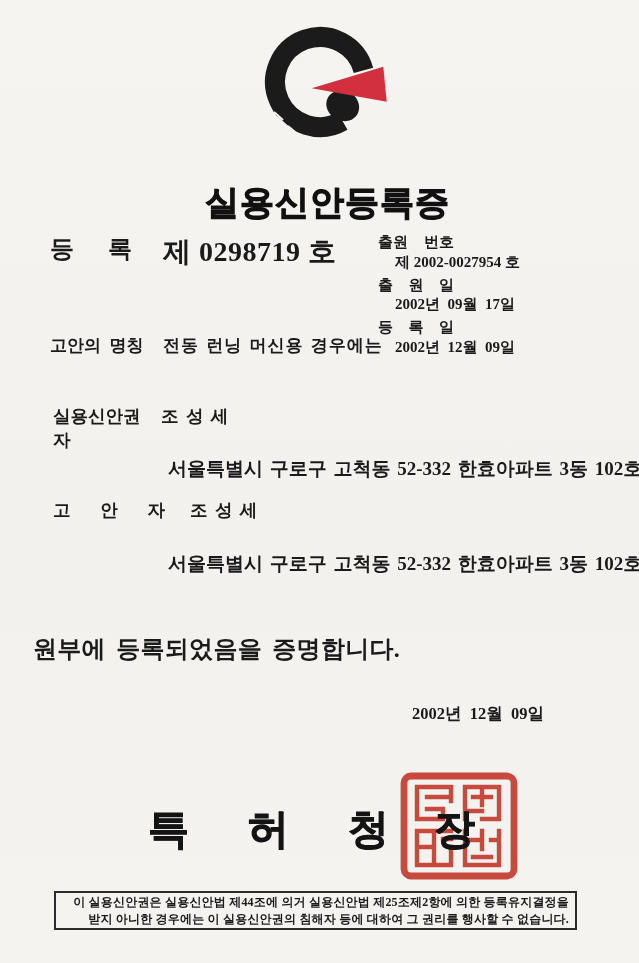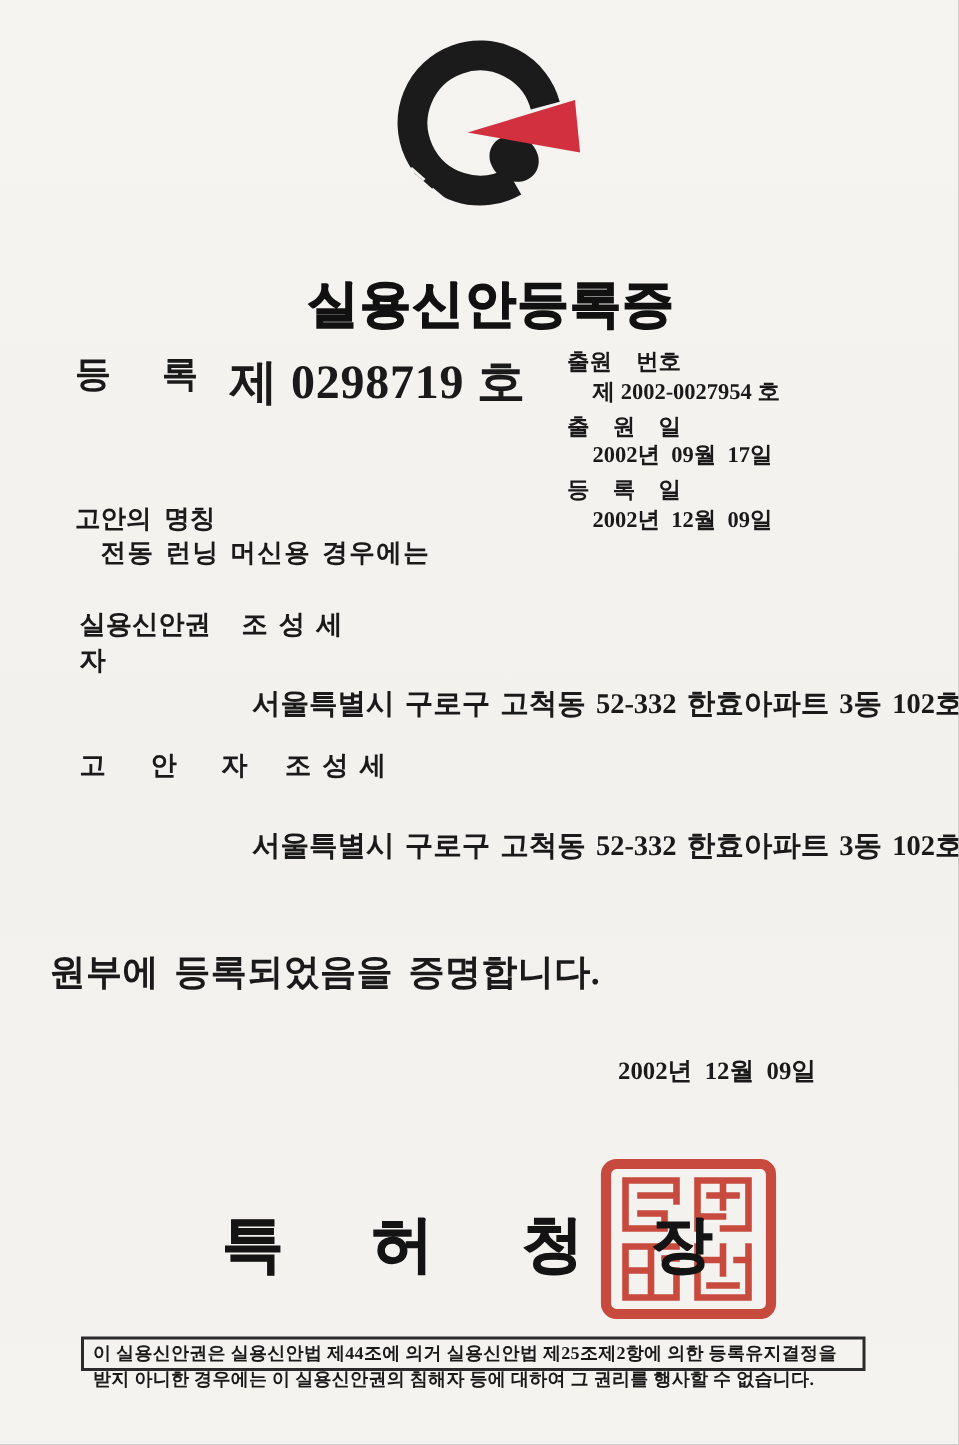--- a/index.html
+++ b/index.html
@@ -18,30 +18,30 @@
   .title{
     position:absolute;left:205px;top:180px;width:260px;
     font-family:Liberation Mono, monospace;
     font-size:34px;font-weight:bold;color:#111;
     -webkit-text-stroke:1.1px #111;letter-spacing:1px;white-space:pre;
   }
 
   
   .reg-char{position:absolute;top:233px;font-size:24px;font-weight:bold;}
   #reg0{left:50px;} #reg1{left:108px;}
-  .reg-value{position:absolute;left:153px;top:233px;font-size:32px;font-weight:bold;white-space:pre;letter-spacing:0.5px;}
+  .reg-value{position:absolute;left:163px;top:233px;font-size:28px;font-weight:bold;white-space:pre;letter-spacing:0.5px;}
 
   
   .info-block{position:absolute;left:378px;top:233px;width:238px;}
   .info-row{display:flex;margin-bottom:3.5px;font-size:15px;font-weight:bold;line-height:19.5px;flex-direction:column;}
   .info-label{width:76px;display:flex;justify-content:space-between;}
   .info-value{margin-left:17px;white-space:pre;}
 
   
-  .row-invention{position:absolute;left:50px;top:334px;display:flex;font-size:17px;font-weight:bold;flex-direction:column;}
+  .row-invention{position:absolute;left:50px;top:334px;display:flex;font-size:17px;font-weight:bold;}
   .inv-label{white-space:pre;width:96px;}
   .inv-value{margin-left:17px;letter-spacing:1px;word-spacing:2px;}
 
   
   .row-owner{position:absolute;left:53px;top:404px;display:flex;font-size:17.5px;font-weight:bold;}
   .owner-label{width:104px;}
   .owner-name{margin-left:4px;word-spacing:3px;}
 
   .address{position:absolute;left:168px;font-size:19px;font-weight:bold;word-spacing:2px;white-space:pre;margin-top:16px;}
   #addr1{top:440px;} #addr2{top:535px;}
@@ -66,23 +66,23 @@
     position:absolute;top:802px;font-size:41px;font-weight:bold;
     color:#141414;-webkit-text-stroke:0.8px #141414;z-index:1;
   }
   #iss0{left:148px;} #iss1{left:248px;} #iss2{left:348px;}
   #iss3{left:434px;z-index:3;}
 
   .seal{position:absolute;left:400px;top:772px;width:118px;height:108px;z-index:2;opacity:0.95;}
 
   
   .footer-box{
-    position:absolute;left:54px;top:891px;width:523px;height:23px;
+    position:absolute;left:54px;top:891px;width:523px;height:39px;
     border:2px solid #2b2b2b;box-sizing:border-box;
-    text-align:left;font-size:12px;font-weight:bold;line-height:16.5px;
+    text-align:right;font-size:12px;font-weight:bold;line-height:16.5px;
     padding:1px 6px 4px 6px;letter-spacing:0.2px;white-space:nowrap;
   }
 </style>
 </head>
 <body>
 
 <div class="page">
 
   <svg class="logo" viewBox="0 0 160 120">
     <path d="M 133.5 50.4 A 45 45 0 1 0 112.5 101" fill="none" stroke="#1b1b1b" stroke-width="20" stroke-linecap="butt"></path>

